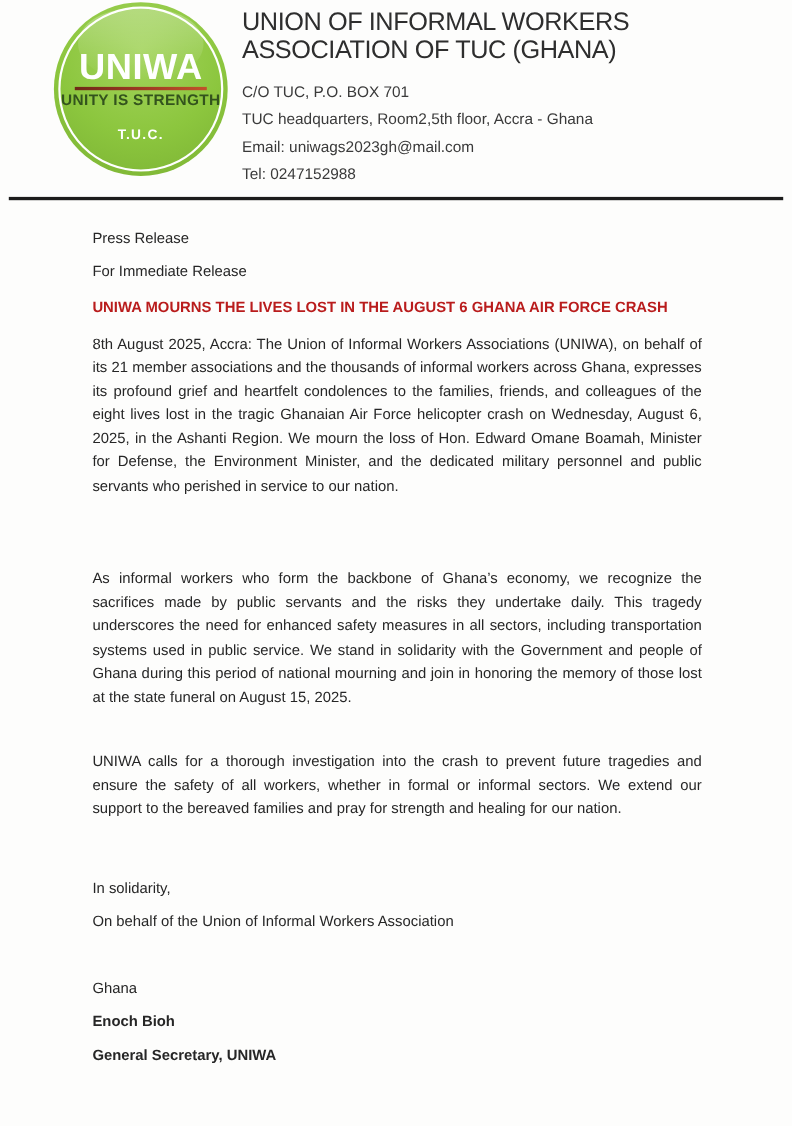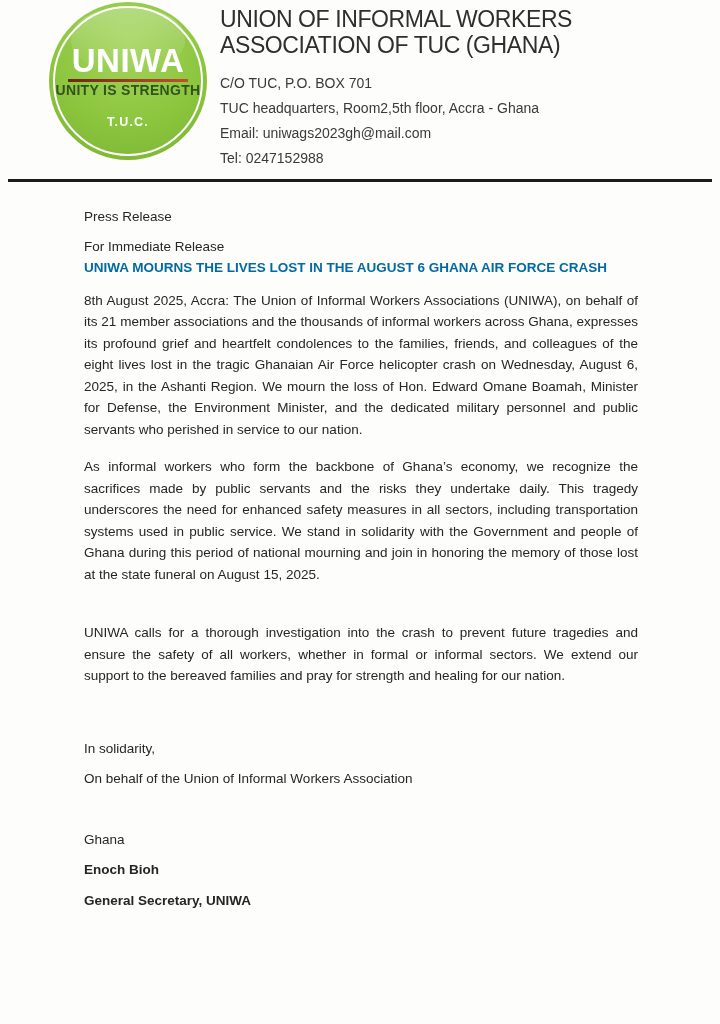--- a/index.html
+++ b/index.html
@@ -101,24 +101,24 @@
   }
 
   
   .letter-body {
     margin: 0 82px 0 84px;
     font-size: 13.5px; line-height: 21.5px;
     color: var(--ink);
   }
   .kicker      { margin-top: 23px; }
   .release-line{ margin-top: 8px; }
-  .headline    { margin-top: 0; font-weight: 700; color: #0369a1; }
+  .headline    { margin-top: 12px; font-weight: 700; color: #b91c1c; }
   .para        { text-align: justify; }
   .para-1      { margin-top: 11px; }
-  .para-2      { margin-top: 16px; }
+  .para-2      { margin-top: 63px; }
   .para-3      { margin-top: 37px; }
   .salutation  { margin-top: 51px; }
   .behalf      { margin-top: 9px; }
   .signed      { margin-top: 39px; }
   .sig-name    { margin-top: 9px; font-weight: 700; }
   .sig-title   { margin-top: 9px; font-weight: 700; }
 </style>
 </head>
 <body>
 

